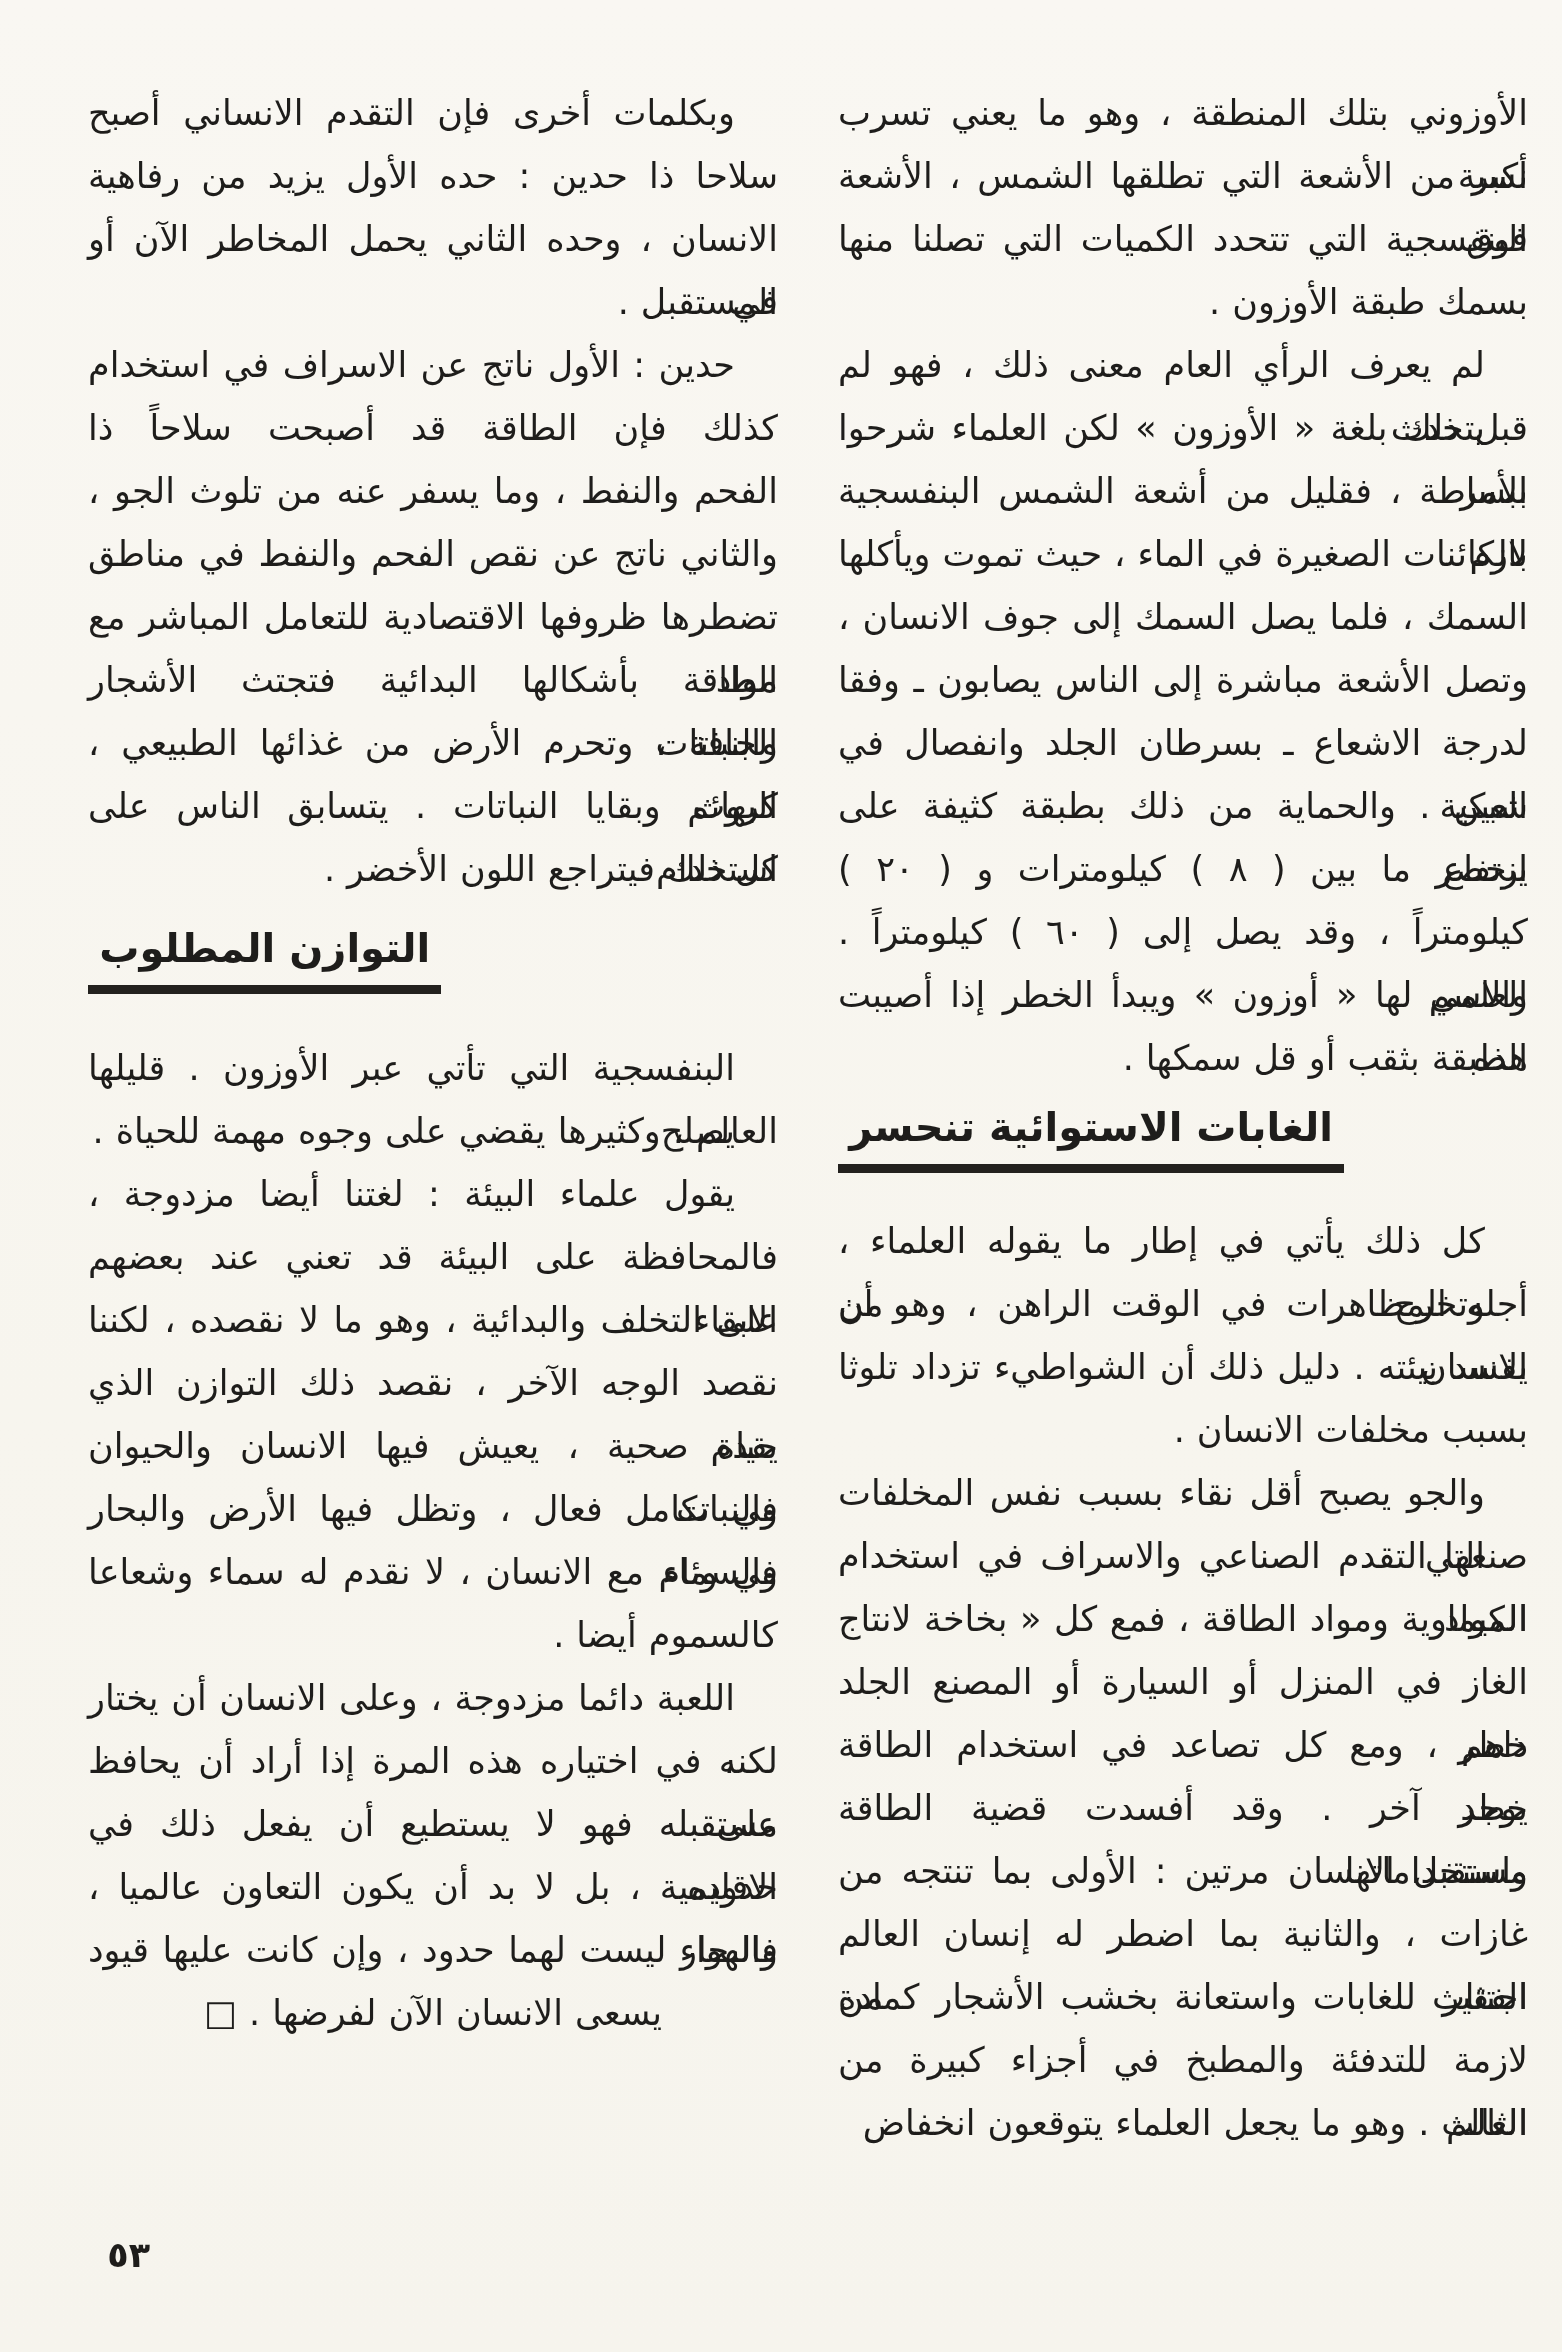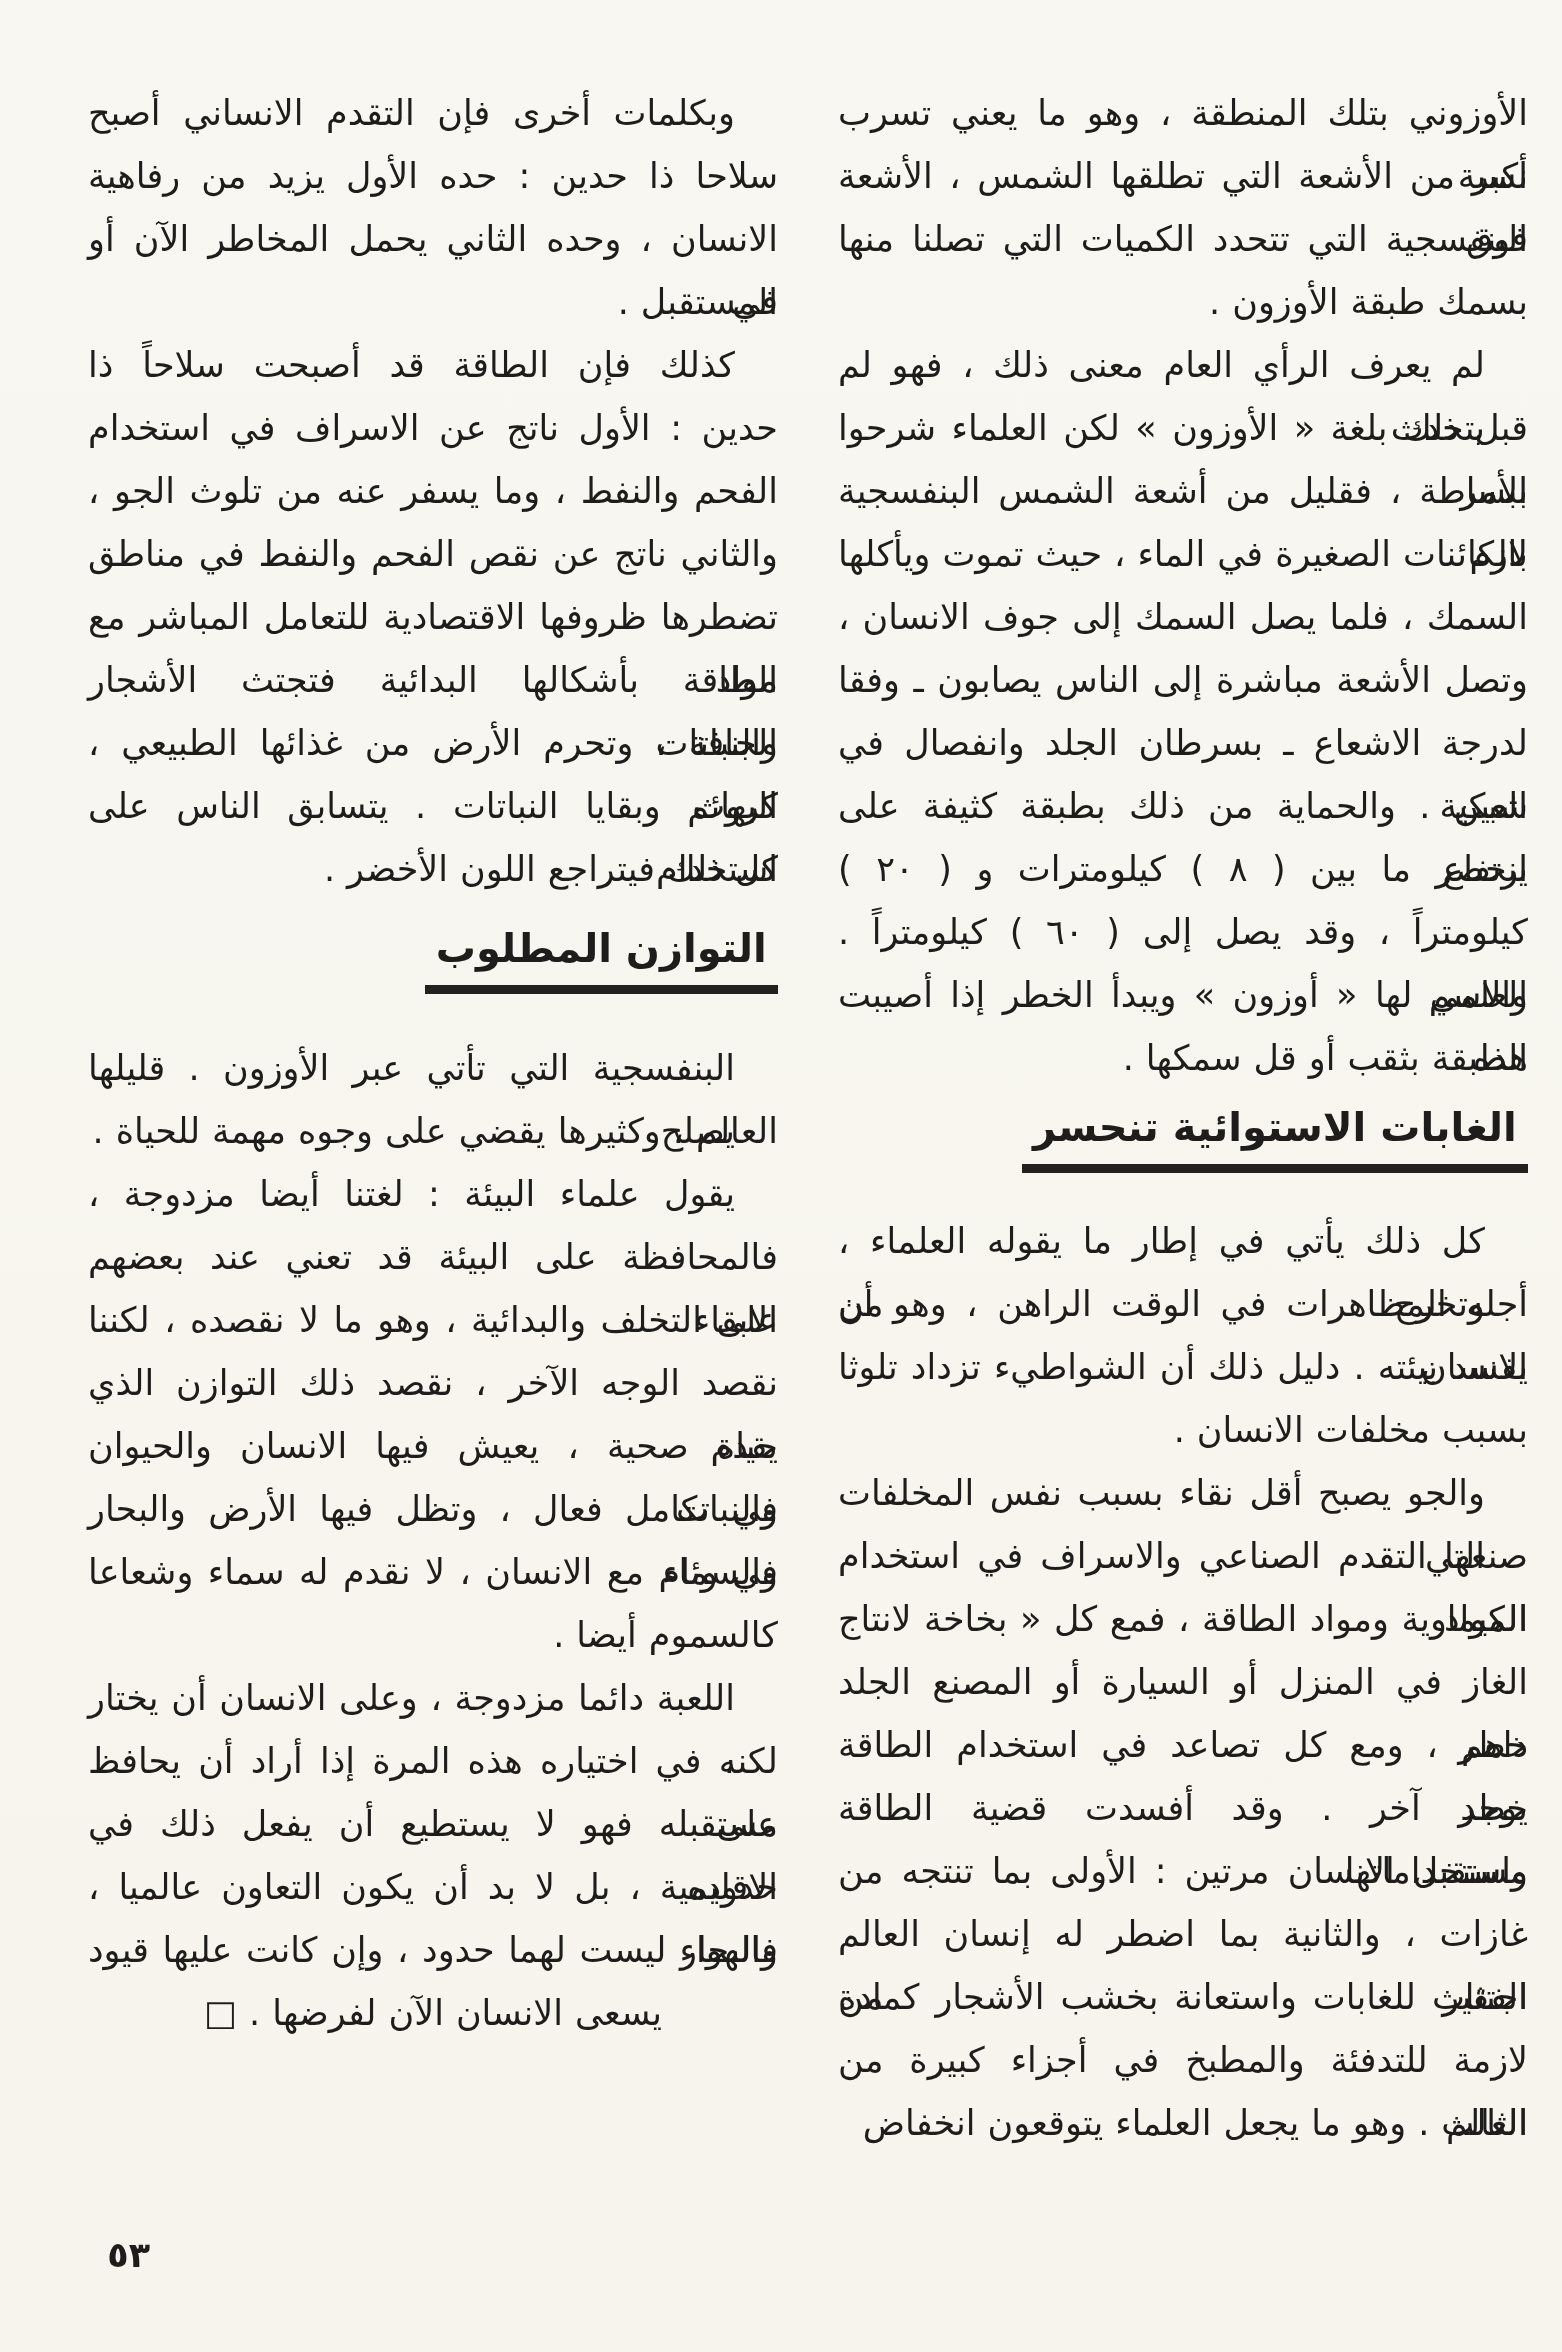--- a/index.html
+++ b/index.html
@@ -37,21 +37,21 @@
     white-space: normal;
   }
   
   .para .ln:last-child { text-align-last: auto; }
   
   .para.indent .ln:first-child { padding-right: 43px; }
   
   .para.article-end .ln:last-child { text-align-last: center; }
 
   .headwrap {
-    text-align: right;
+    text-align: left;
     margin: 0;
   }
   .col-left  .headwrap { margin: 20.5px 0 43px; }
   .col-right .headwrap { margin: 11.2px 0 37px; }
   .heading {
     display: inline-block;
     font-size: 40px;
     font-weight: bold;
     line-height: 1.3;
     padding: 0 11.2px 11.2px;
@@ -117,22 +117,22 @@
   </div>
 
   <div class="col col-left">
     <div class="para indent">
         <div class="ln">وبكلمات أخرى فإن التقدم الانساني أصبح</div>
         <div class="ln">سلاحا ذا حدين : حده الأول يزيد من رفاهية</div>
         <div class="ln">الانسان ، وحده الثاني يحمل المخاطر الآن أو في</div>
         <div class="ln">المستقبل .</div>
       </div>
     <div class="para indent">
+        <div class="ln">حدين : الأول ناتج عن الاسراف في استخدام</div>
         <div class="ln">كذلك فإن الطاقة قد أصبحت سلاحاً ذا</div>
-        <div class="ln">حدين : الأول ناتج عن الاسراف في استخدام</div>
         <div class="ln">الفحم والنفط ، وما يسفر عنه من تلوث الجو ،</div>
         <div class="ln">والثاني ناتج عن نقص الفحم والنفط في مناطق</div>
         <div class="ln">تضطرها ظروفها الاقتصادية للتعامل المباشر مع مواد</div>
         <div class="ln">الطاقة بأشكالها البدائية فتجتث الأشجار والنباتات</div>
         <div class="ln">الجافة ، وتحرم الأرض من غذائها الطبيعي ، كروث</div>
         <div class="ln">البهائم وبقايا النباتات . يتسابق الناس على استخدام</div>
         <div class="ln">كل ذلك فيتراجع اللون الأخضر .</div>
       </div>
     <h2 class="headwrap">
       <span class="heading">التوازن المطلوب</span>

